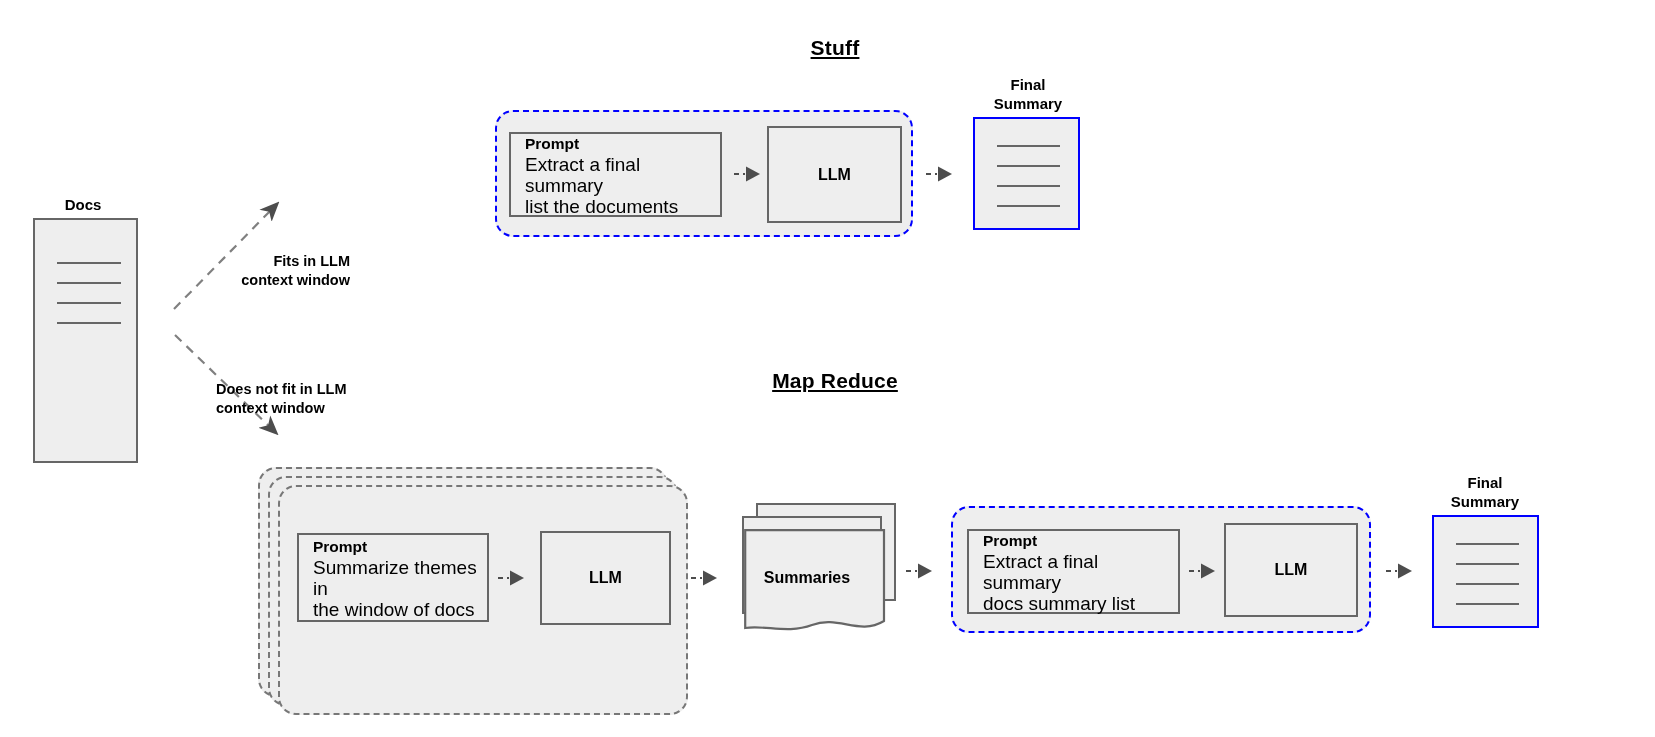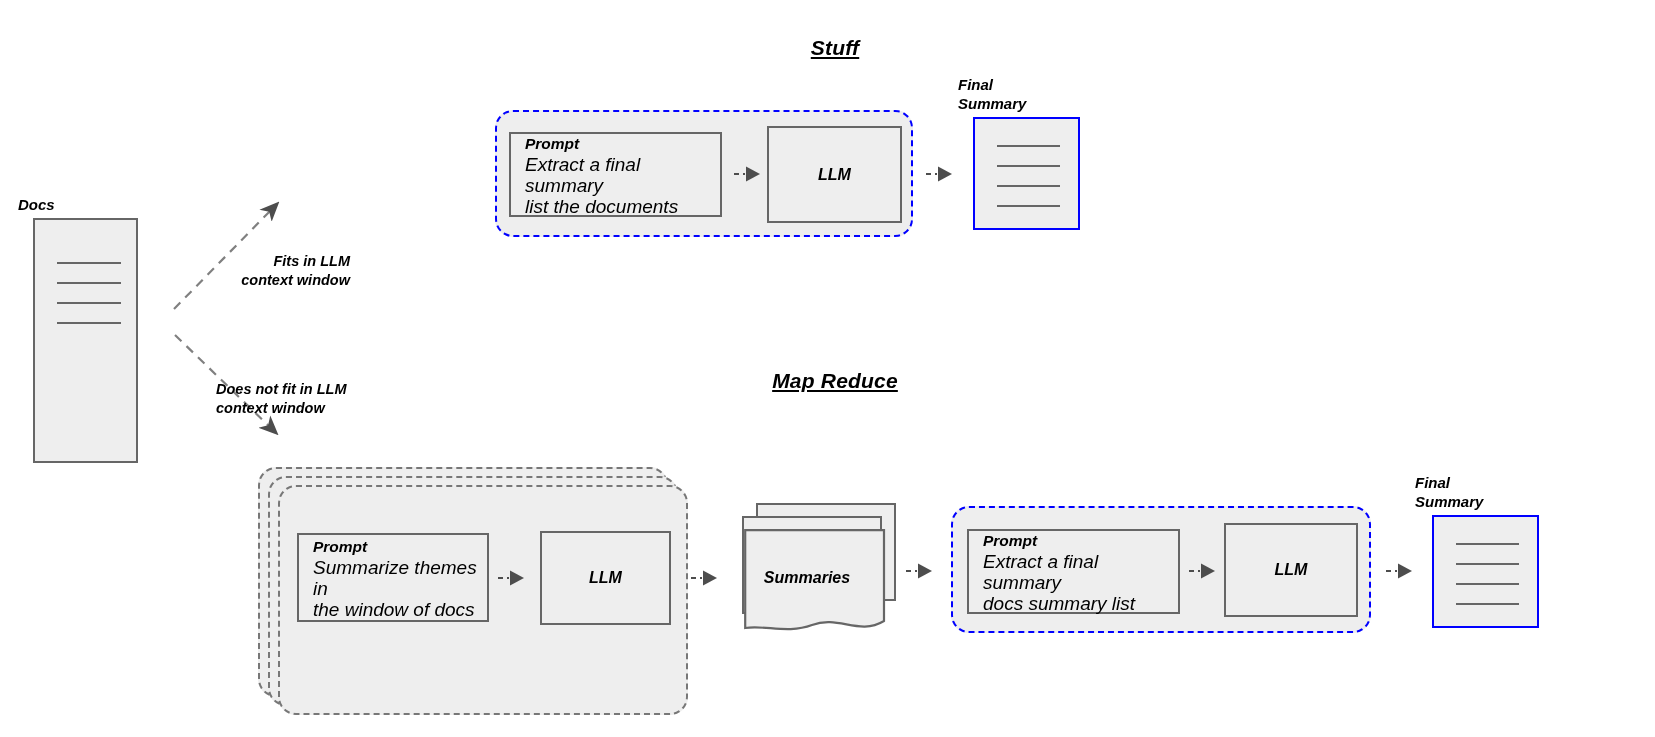--- a/index.html
+++ b/index.html
@@ -11,37 +11,37 @@
     font-family: "Liberation Sans", sans-serif;
     color: #000000;
   }
   #canvas {
     position: relative;
     width: 1655px;
     height: 737px;
     background: #ffffff;
     overflow: hidden;
   }
-  .abs { position: absolute; font-style: italic; }
+  .abs { position: absolute; }
 
   
   .section-title {
     font-size: 21px;
     font-weight: bold;
     text-decoration: underline;
     text-align: center;
     white-space: nowrap;
     letter-spacing: 0.2px;
   }
 
   
   .caption {
     font-size: 15px;
     font-weight: bold;
-    text-align: left;
+    text-align: center;
     line-height: 19px;
     white-space: nowrap;
   }
 
   
   .doc-box {
     background: #eeeeee;
     box-sizing: border-box;
   }
   .doc-box.gray  { border: 2px solid #666666; }

